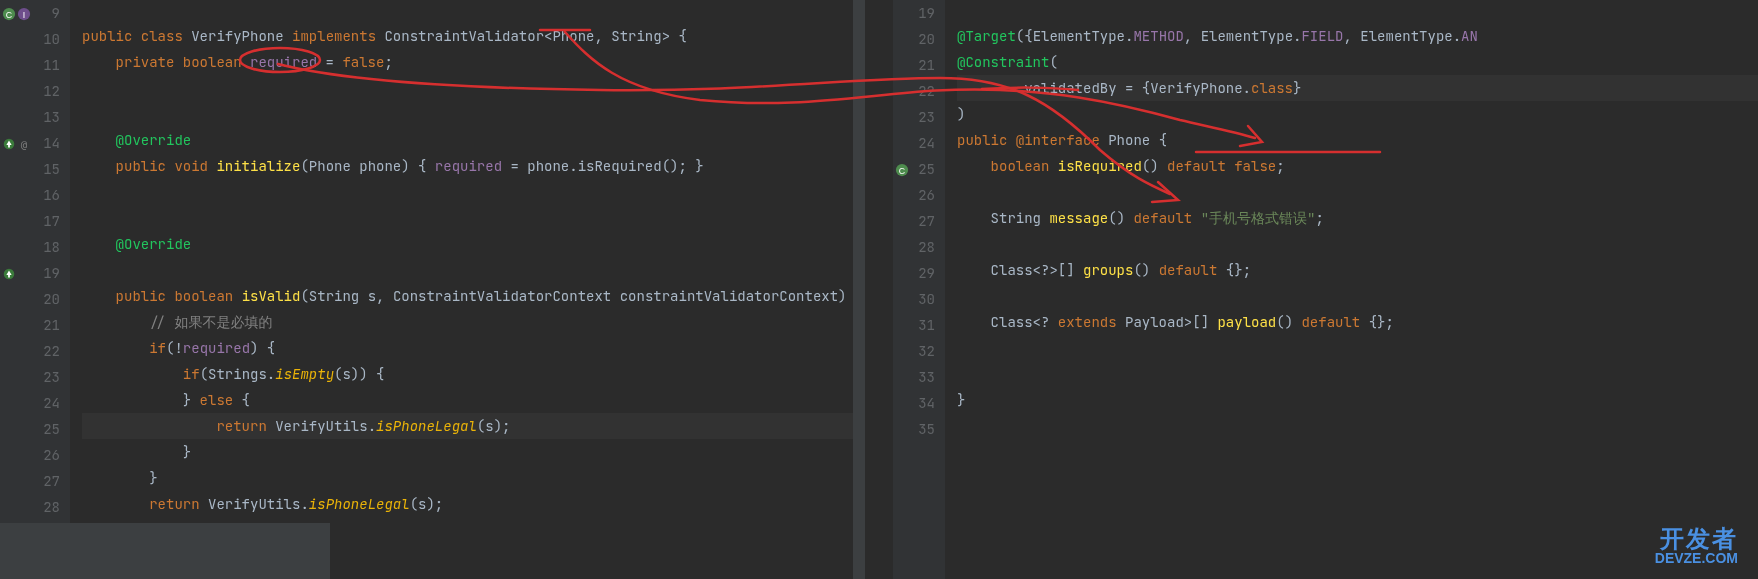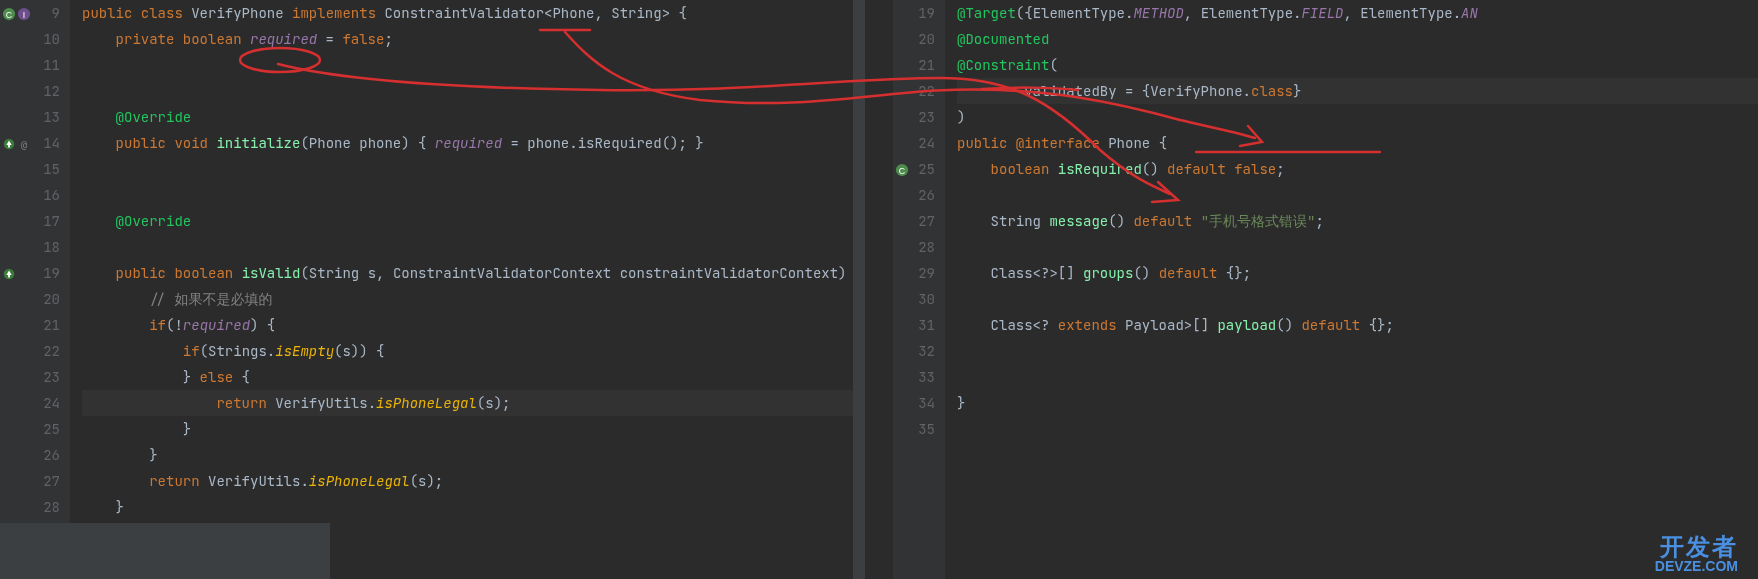--- a/index.html
+++ b/index.html
@@ -48,34 +48,35 @@
     position: absolute;
     left: 2px;
     top: 3px;
     display: flex;
     gap: 1px;
   }
   .code-body {
     flex: 1;
     padding-left: 12px;
     overflow: hidden;
+    margin-top: 23px;
   }
   .code-line {
     height: 26px;
     line-height: 26px;
     white-space: pre;
     position: relative;
   }
   .kw { color: #cc7832; }
   .type { color: #a9b7c6; }
-  .method { color: #86efac; }
+  .method { color: #fde047; }
   .str { color: #6a8759; }
   .comment { color: #808080; }
   .anno { color: #22c55e; }
-  .field { color: #9876aa; font-style: italic; }
+  .field { color: #9876aa; }
   .static-call { color: #eab308; font-style: italic; }
   .param { color: #a9b7c6; }
   .italic { }
   .caret-line { background: #323232; }
   svg.annotation {
     position: absolute;
     top: 0;
     left: 0;
     pointer-events: none;
     z-index: 100;
@@ -85,21 +86,21 @@
     position: absolute;
     bottom: 0;
     left: 0;
     width: 330px;
     height: 56px;
     background: #3c3f41;
   }
   .watermark {
     position: absolute;
     right: 20px;
-    bottom: 6px;
+    bottom: 14px;
     font-family: Arial, sans-serif;
     font-weight: bold;
     font-size: 22px;
     line-height: 1;
     text-align: right;
   }
   .wm-top { color: #4a90e2; font-size: 24px; letter-spacing: 2px; }
   .wm-bot { color: #4a90e2; font-size: 14px; }
   .scrollbar-track {
     position: absolute;
@@ -212,21 +213,20 @@
         <div class="line-num">29</div>
         <div class="line-num">30</div>
         <div class="line-num">31</div>
         <div class="line-num">32</div>
         <div class="line-num">33</div>
         <div class="line-num">34</div>
         <div class="line-num">35</div>
       </div>
     <div class="code-body" id="code-right">
         <div class="code-line"><span class="anno">@Target</span><span>({</span><span class="type">ElementType</span><span>.</span><span class="field italic">METHOD</span><span>, </span><span class="type">ElementType</span><span>.</span><span class="field italic">FIELD</span><span>, </span><span class="type">ElementType</span><span>.</span><span class="field italic">AN</span></div>
-        <div class="code-line"><span class="anno">@Documented</span></div>
         <div class="code-line"><span class="anno">@Constraint</span><span>(</span></div>
         <div class="code-line caret-line"><span>        validatedBy = {</span><span class="type">VerifyPhone</span><span>.</span><span class="kw">class</span><span>}</span></div>
         <div class="code-line"><span>)</span></div>
         <div class="code-line"><span class="kw">public </span><span class="kw">@interface </span><span class="type">Phone </span><span>{</span></div>
         <div class="code-line"><span>    </span><span class="kw">boolean </span><span class="method">isRequired</span><span>() </span><span class="kw">default </span><span class="kw">false</span><span>;</span></div>
         <div class="code-line"><span></span></div>
         <div class="code-line"><span>    </span><span class="type">String </span><span class="method">message</span><span>() </span><span class="kw">default </span><span class="str">"手机号格式错误"</span><span>;</span></div>
         <div class="code-line"><span></span></div>
         <div class="code-line"><span>    </span><span class="type">Class</span><span>&lt;?&gt;[] </span><span class="method">groups</span><span>() </span><span class="kw">default </span><span>{};</span></div>
         <div class="code-line"><span></span></div>

